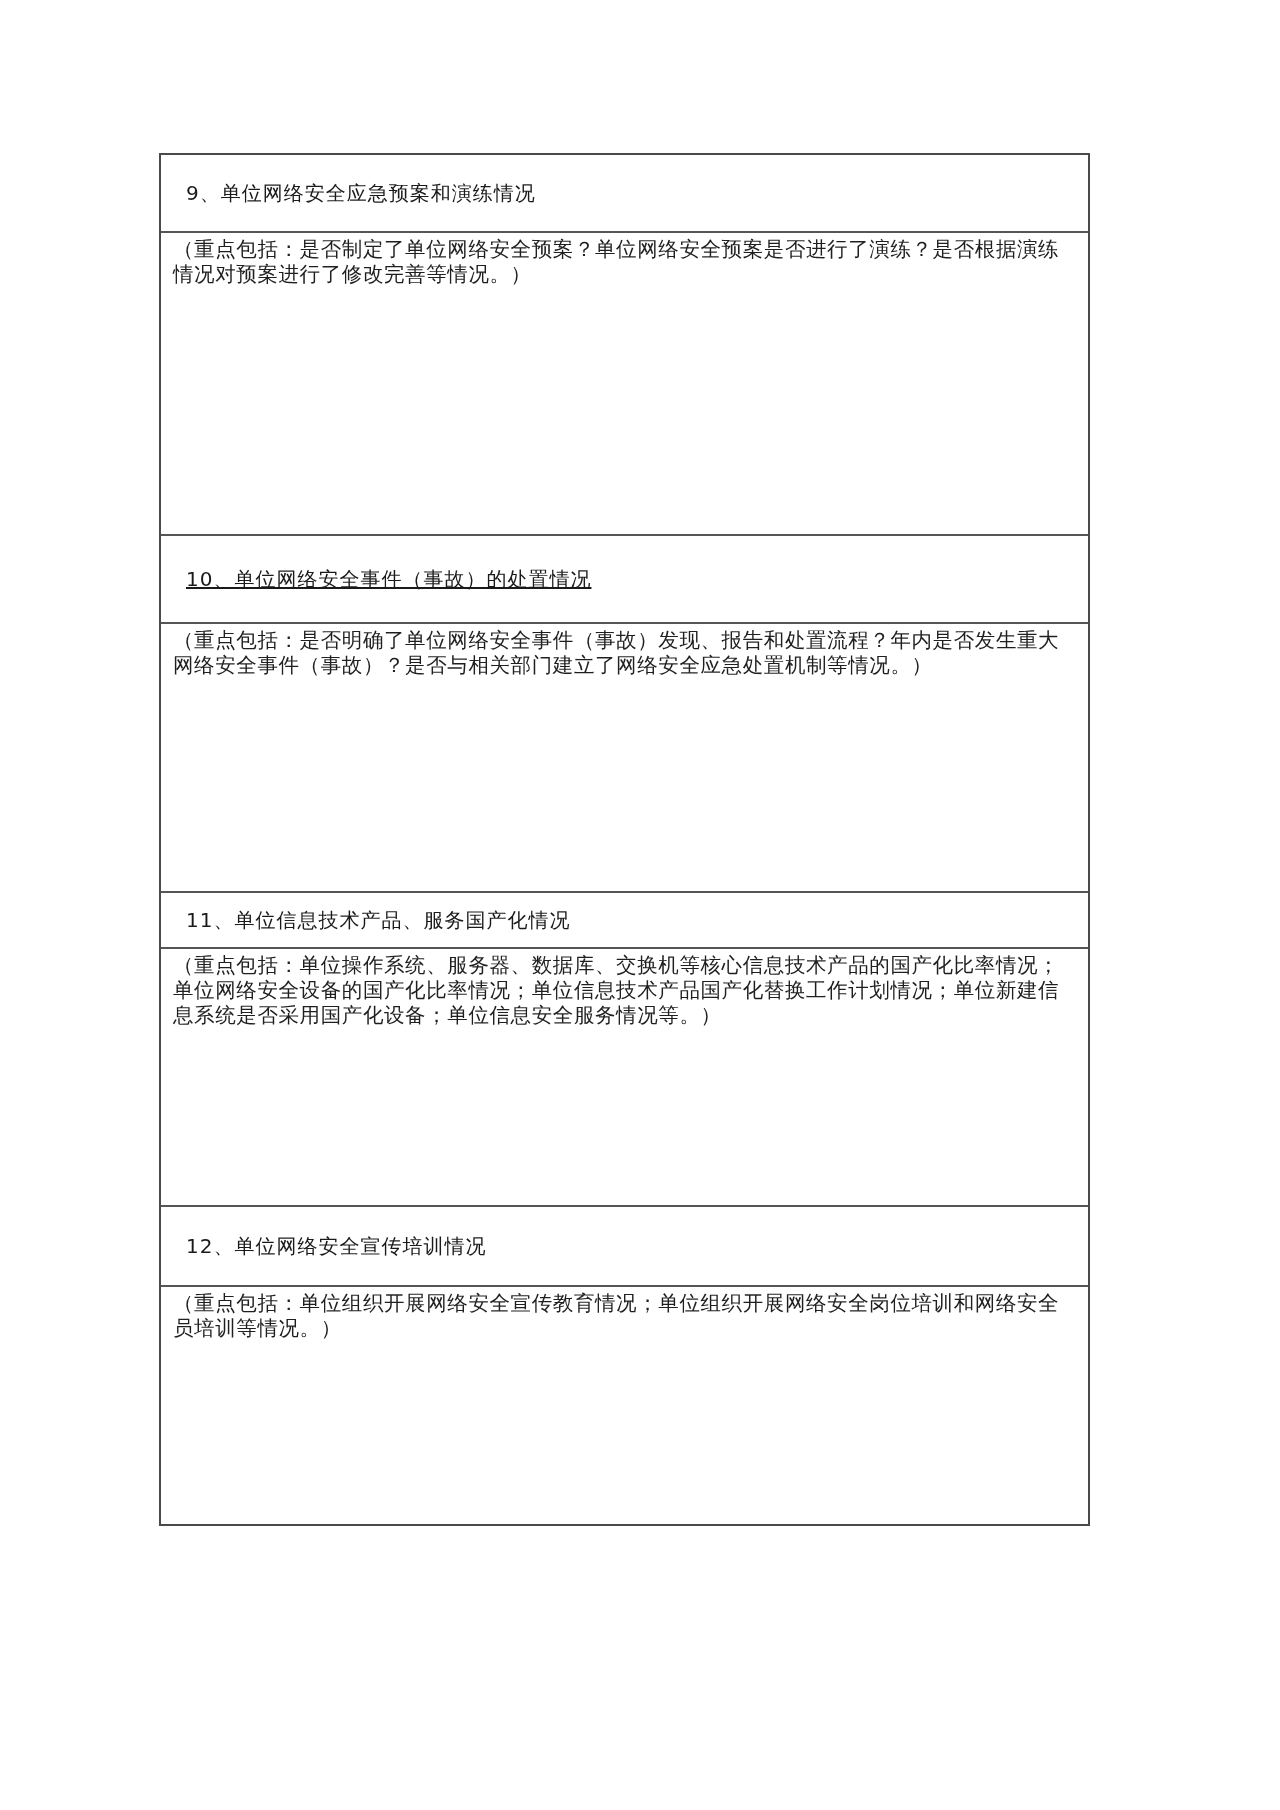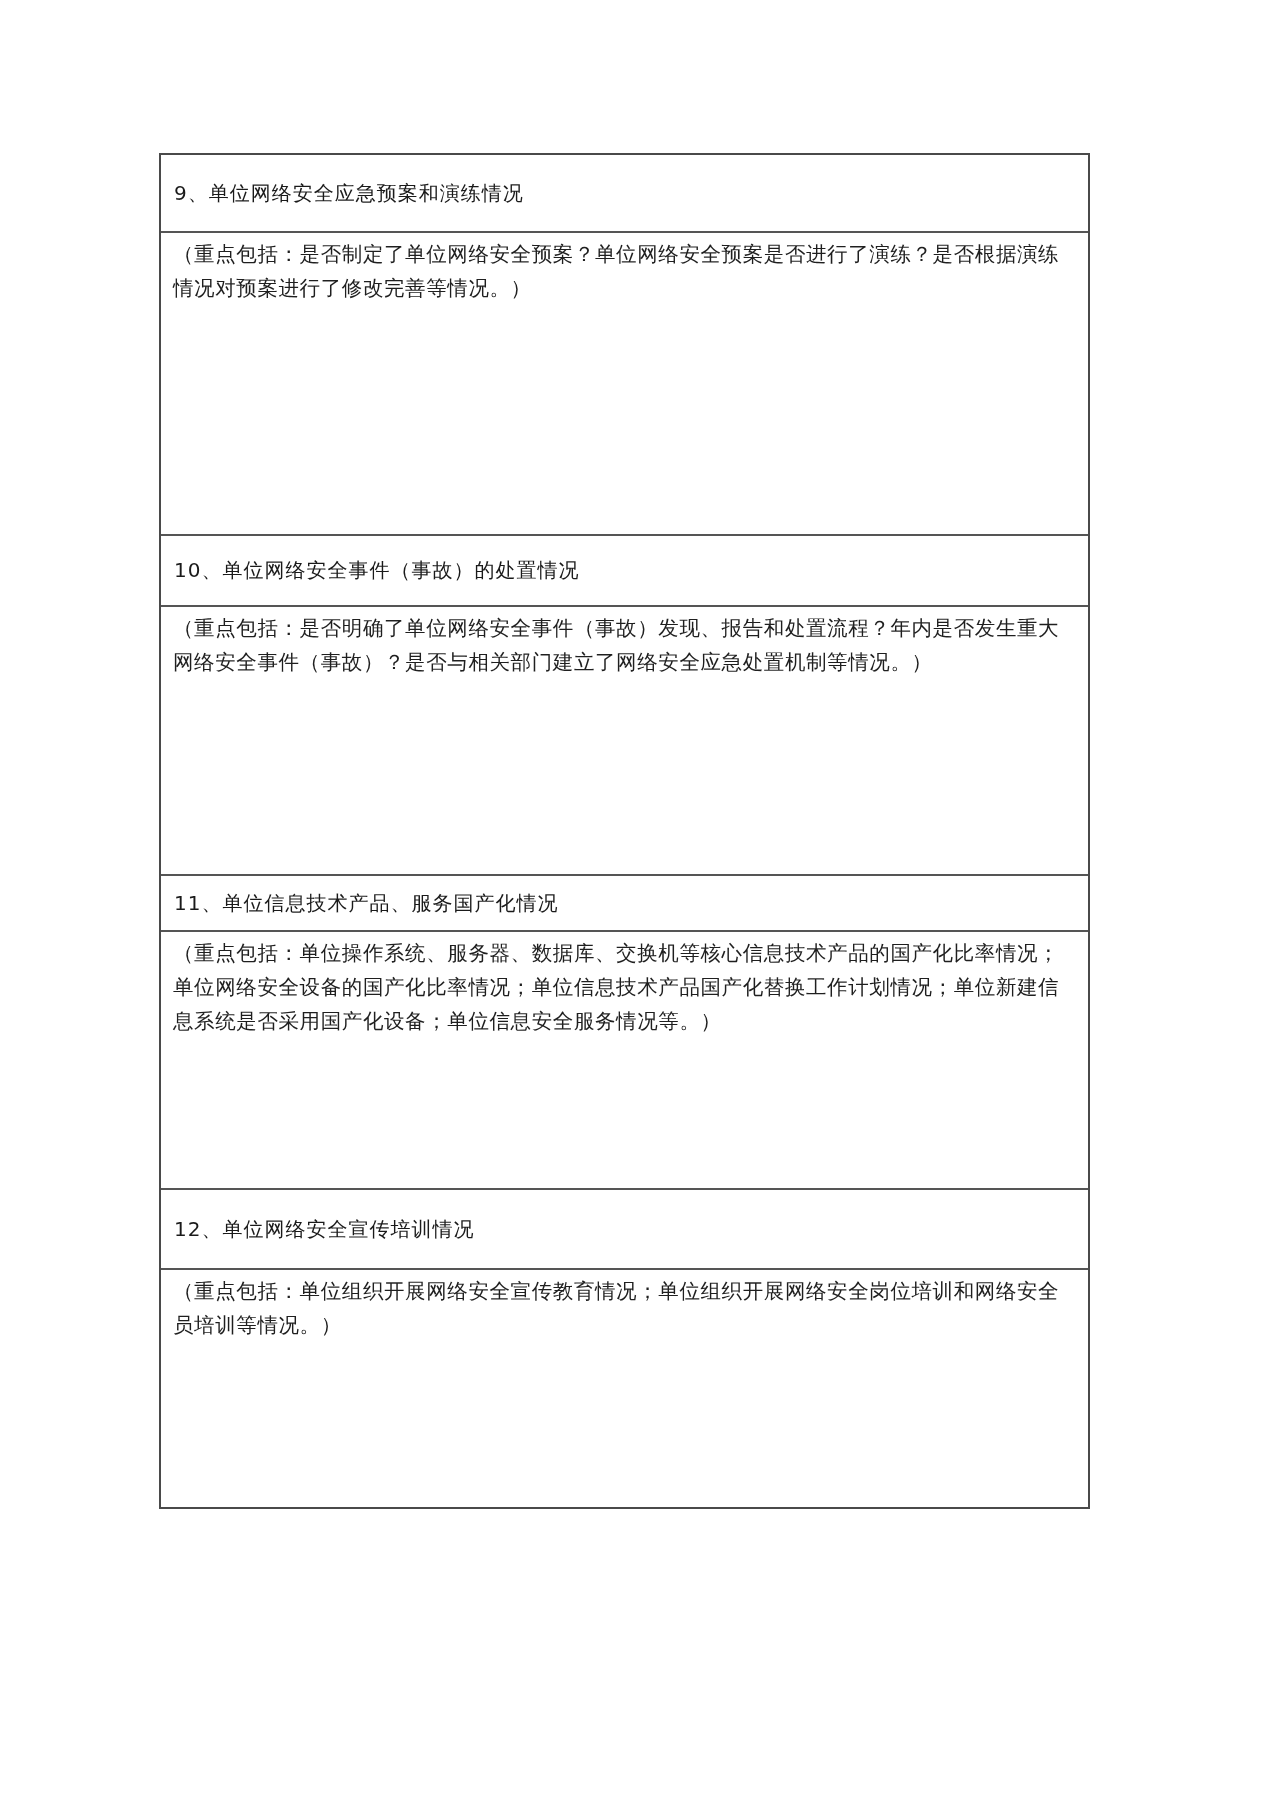--- a/index.html
+++ b/index.html
@@ -21,41 +21,41 @@
       top: 153px;
       width: 931px;
       border: 2px solid #4a4a4a;
       box-sizing: border-box;
     }
     .section-header {
       box-sizing: border-box;
       border-top: 2px solid #555555;
       display: flex;
       align-items: center;
-      padding-left: 13px;
+      padding-left: 25px;
       font-size: 20px;
       letter-spacing: 1px;
       color: #1a1a1a;
     }
     .section-header.first {
       border-top: none;
     }
     .section-body {
       box-sizing: border-box;
       border-top: 2px solid #555555;
       padding: 4px 12px 0 12px;
       font-size: 20.5px;
-      line-height: 34px;
+      line-height: 25px;
       color: #1f1f1f;
       letter-spacing: 0.6px;
       word-break: break-all;
     }
     .h9 { height: 76px; }
     .b9 { height: 303px; }
-    .h10 { height: 71px; }
+    .h10 { height: 88px; text-decoration: underline; }
     .b10 { height: 269px; }
     .h11 { height: 56px; text-align: right; }
     .b11 { height: 258px; }
     .h12 { height: 80px; }
     .b12 { height: 239px; }
   </style>
 </head>
 <body>
 
 <div class="form-table">

